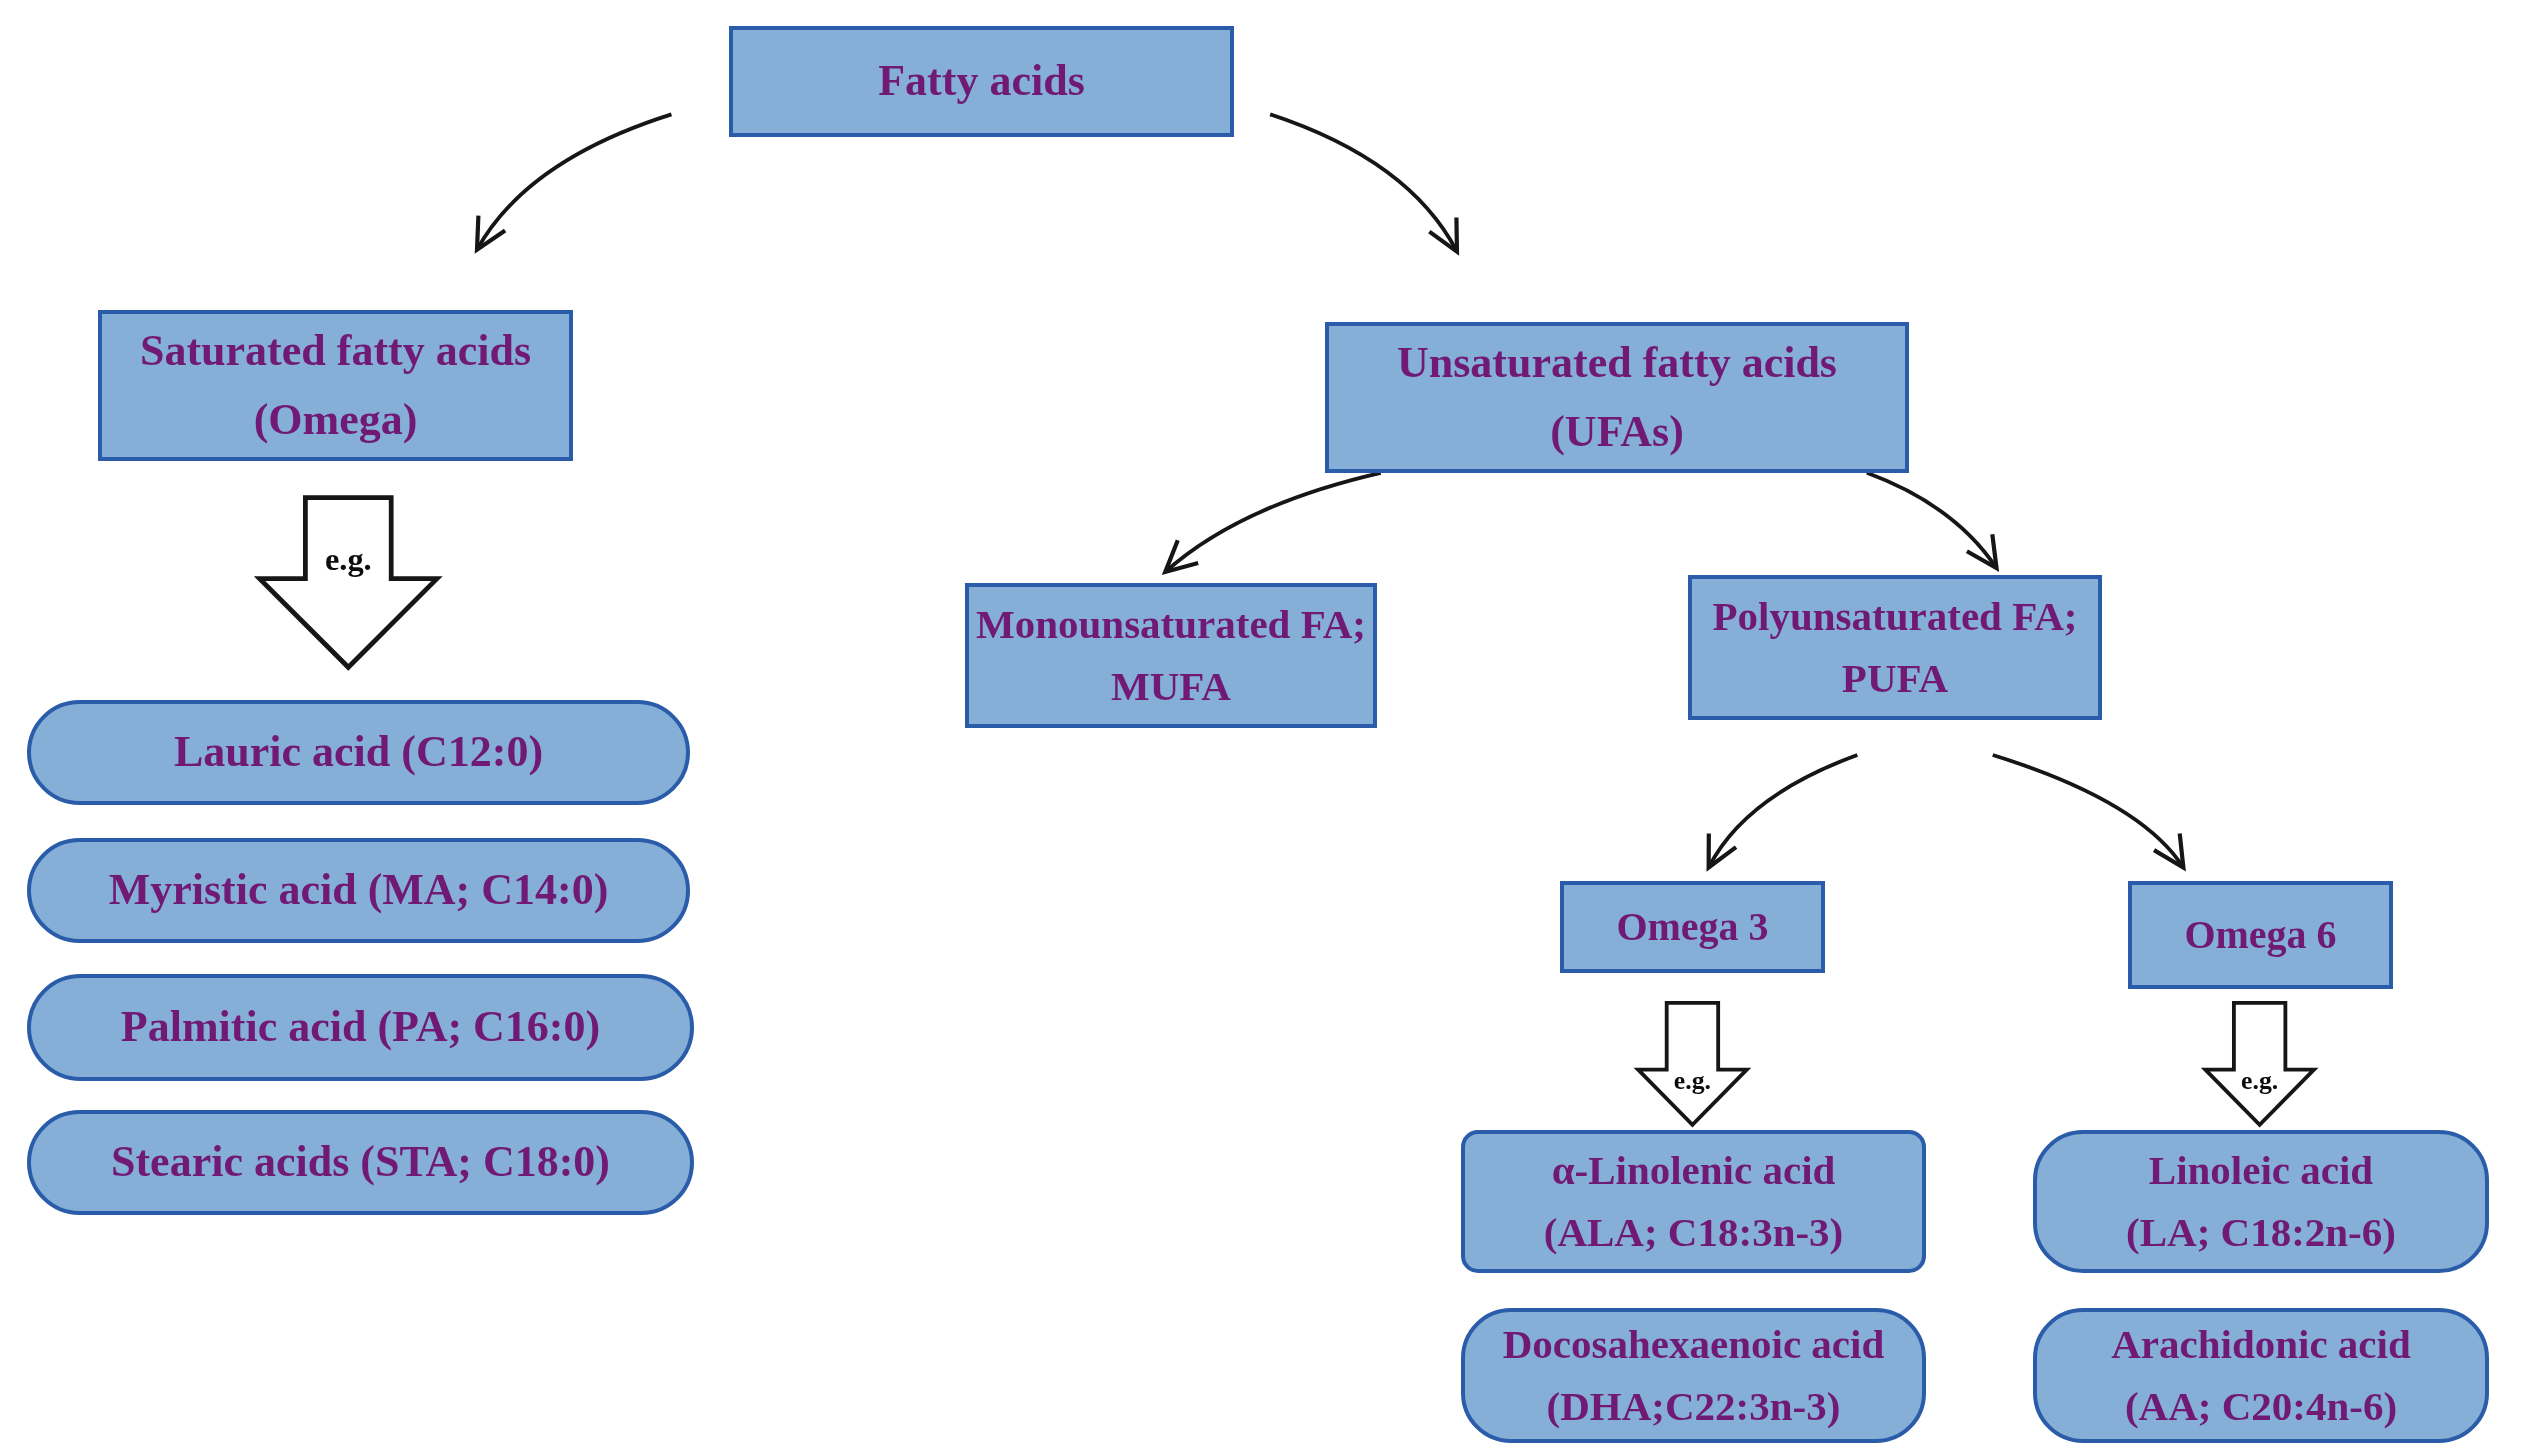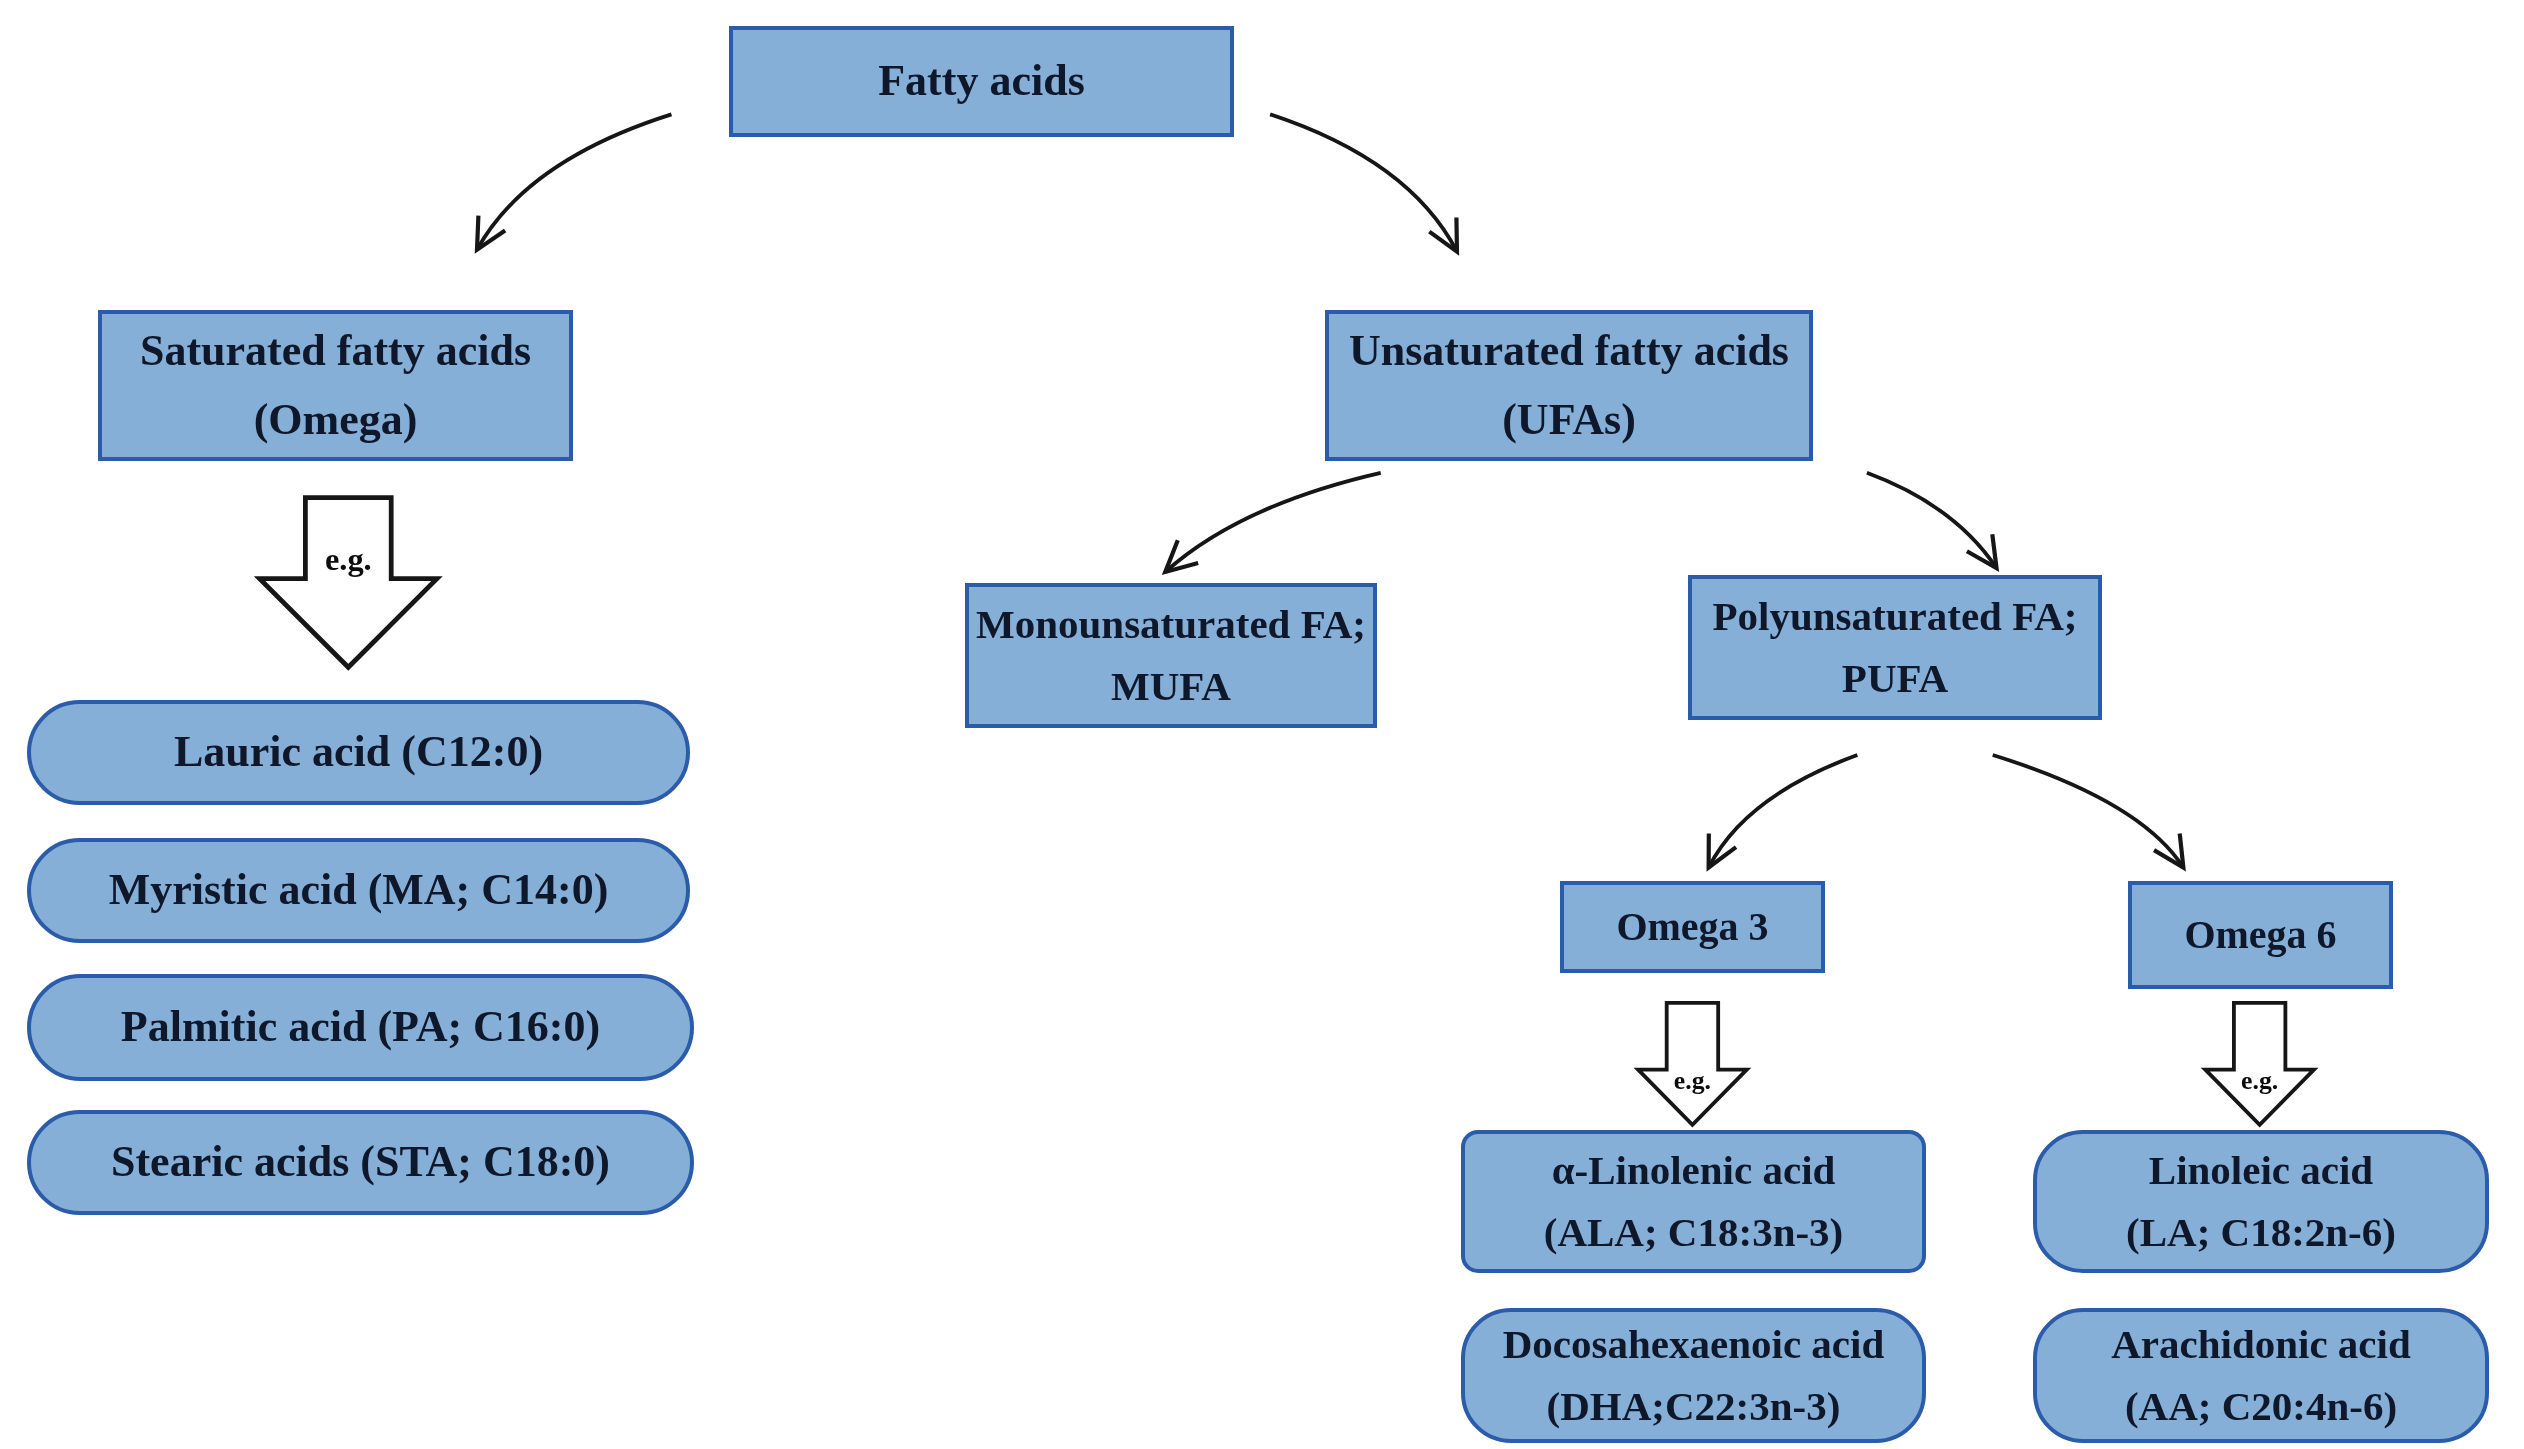--- a/index.html
+++ b/index.html
@@ -10,21 +10,21 @@
   }
   html,body{margin:0;padding:0;}
   body{background:var(--background);font-family:"Liberation Serif",serif;}
   .canvas{position:relative;width:2525px;height:1449px;background:var(--background);overflow:hidden;}
   .layer{position:absolute;left:0;top:0;width:2525px;height:1449px;}
   .node{
     position:absolute;box-sizing:border-box;
     background:var(--node-fill);
     border:4.8px solid var(--node-border);
     display:flex;flex-direction:column;align-items:center;justify-content:center;
-    text-align:center;font-weight:bold;color:#0f172a;z-index:2;
+    text-align:center;font-weight:bold;color:#701a75;z-index:2;
   }
   .pill{border-radius:55px;}
   .fs46{font-size:44px;line-height:1.55;}
   .fs44{font-size:41px;line-height:1.5;}
   .fs42{font-size:40px;line-height:1.4;}
   .node span{display:block;}
   svg{position:absolute;left:0;top:0;z-index:1;}
   .connector{fill:none;stroke:var(--arrow);stroke-width:4;}
   .blockarrow{fill:#ffffff;stroke:var(--arrow);}
   .eg-big{font:bold 34px "Liberation Serif",serif;fill:#0d0d0d;}
@@ -61,21 +61,21 @@
 
   <div class="node fs46" style="left:729px;top:26px;width:505px;height:111px;">
     <span>Fatty acids</span>
   </div>
 
   <div class="node fs46" style="left:98px;top:310px;width:475px;height:151px;">
     <span>Saturated fatty acids</span>
     <span>(Omega)</span>
   </div>
 
-  <div class="node fs46" style="left:1325px;top:310px;width:488px;height:151px;">
+  <div class="node fs46" style="left:1325px;top:322px;width:584px;height:151px;">
     <span>Unsaturated fatty acids</span>
     <span>(UFAs)</span>
   </div>
 
   <div class="node fs44" style="left:965px;top:583px;width:412px;height:145px;">
     <span>Monounsaturated FA;</span>
     <span>MUFA</span>
   </div>
 
   <div class="node fs44" style="left:1688px;top:575px;width:414px;height:145px;">

